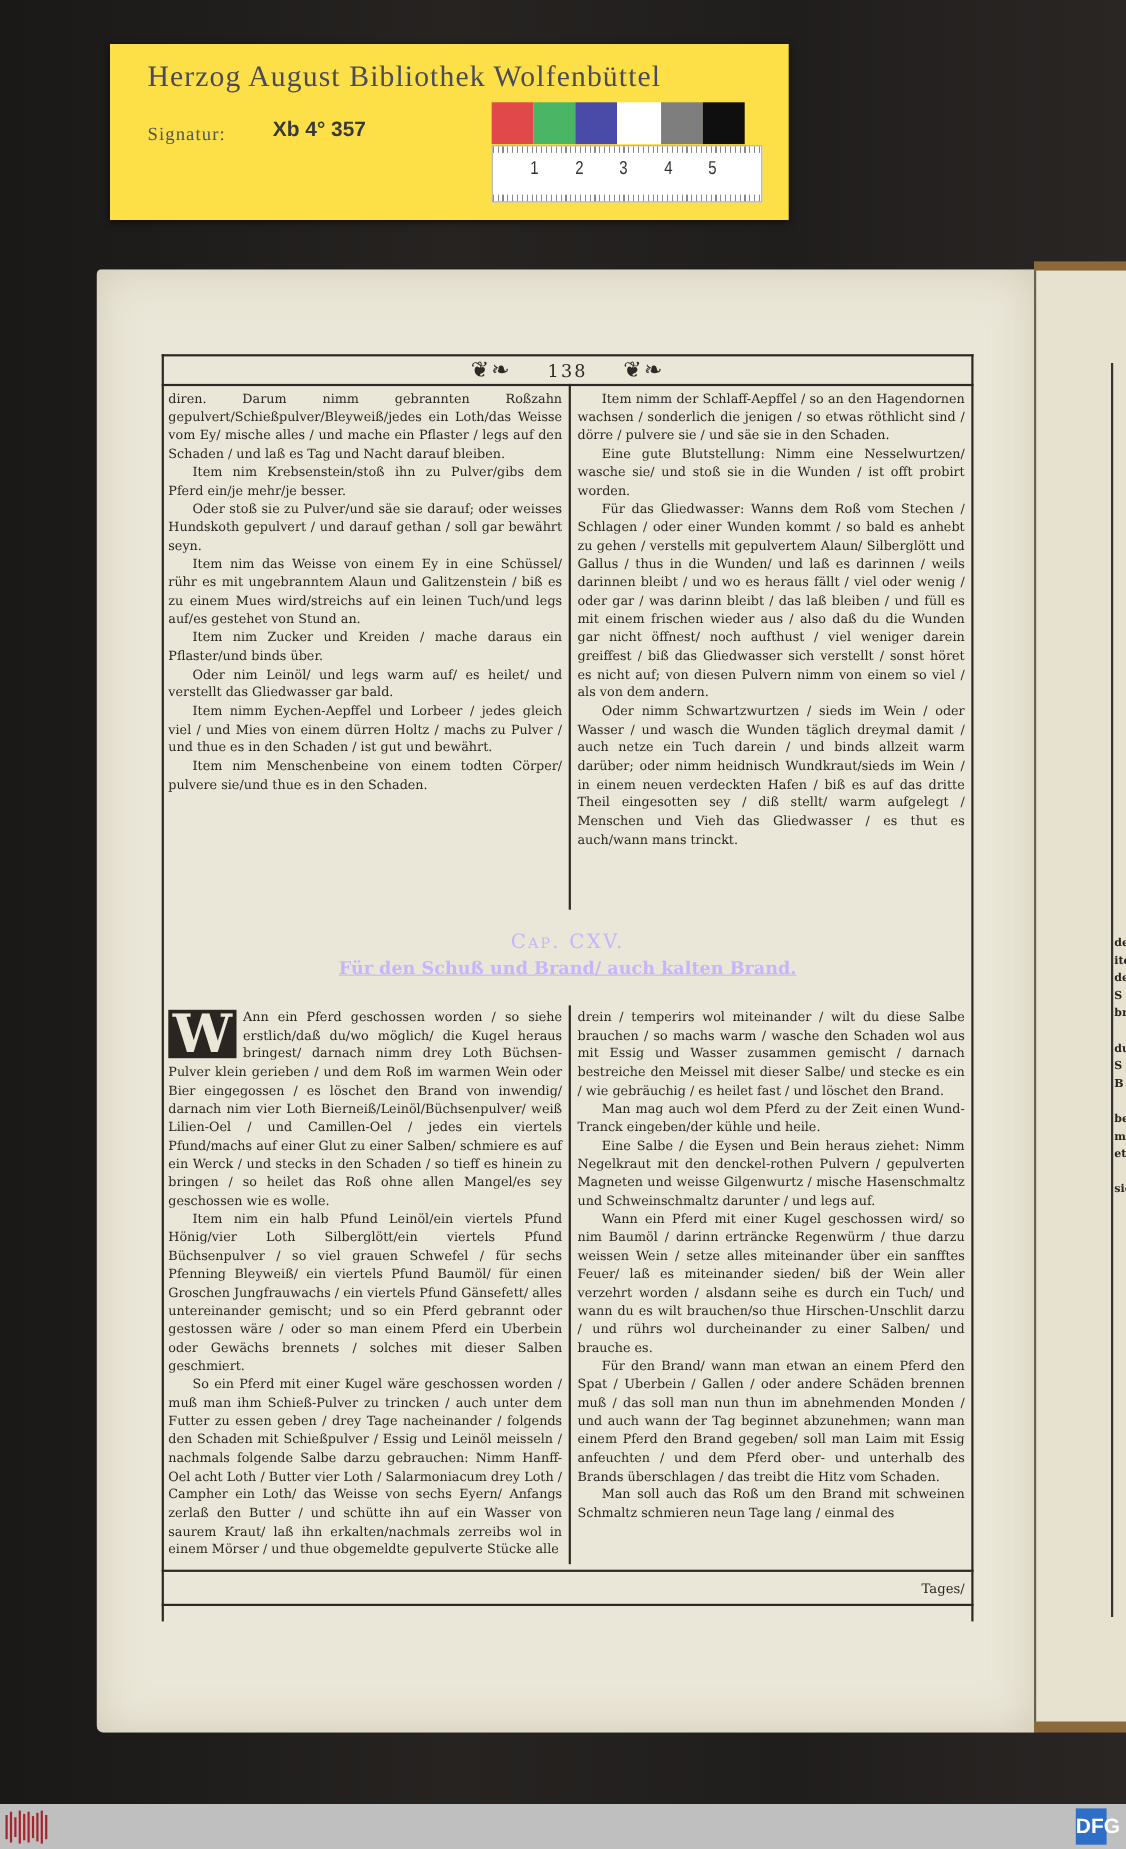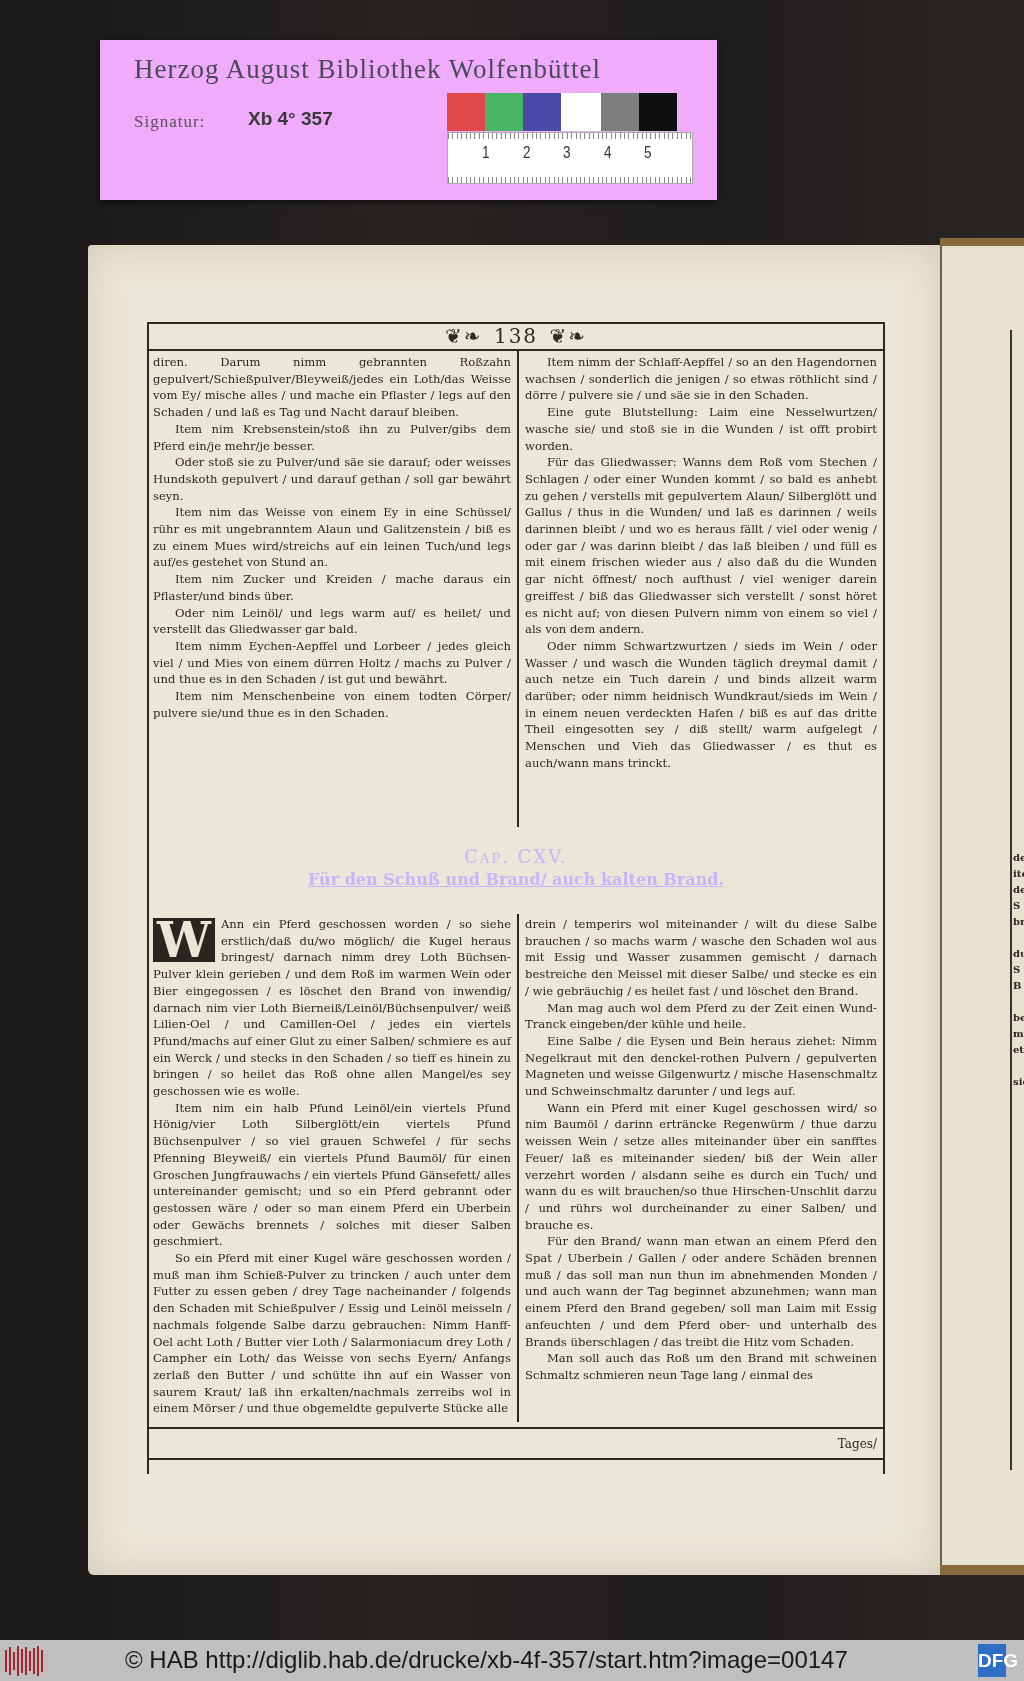--- a/index.html
+++ b/index.html
@@ -7,39 +7,39 @@
   .backdrop{position:absolute;left:0;top:0;width:1024px;height:1640px;
     background:linear-gradient(90deg,#1a1918 0%,#262321 40%,#201e1d 70%,#2a2624 100%);}
   .bookedge{position:absolute;left:940px;top:238px;width:84px;height:1335px;background:#e7e2cf;
     border-left:2px solid #6b6150;}
   .bookedge-top{position:absolute;left:940px;top:238px;width:84px;height:8px;background:#8a6a3a;}
   .bookedge-bottom{position:absolute;left:940px;top:1565px;width:84px;height:10px;background:#8a6a3a;}
   .rpage-col{position:absolute;left:1010px;top:330px;width:2px;height:1140px;background:#333;}
   .rpage-frag{position:absolute;left:1013px;width:11px;font-size:10px;font-weight:bold;color:#2a2520;line-height:16px;overflow:hidden;}
   .page{position:absolute;left:88px;top:245px;width:852px;height:1330px;background:#ebe7d8;
     box-shadow:inset 0 0 40px rgba(160,150,120,0.35);border-radius:4px 0 0 6px;}
-  .label-card{position:absolute;left:100px;top:40px;width:617px;height:160px;background:#f0abfc;
+  .label-card{position:absolute;left:100px;top:40px;width:617px;height:160px;background:#fde047;
     box-shadow:0 2px 6px rgba(0,0,0,0.6);}
   .lib-name{position:absolute;left:34px;top:14px;font-family:"Liberation Serif",serif;font-size:27px;letter-spacing:1px;color:#4a4a58;}
   .sig-label{position:absolute;left:34px;top:72px;font-family:"Liberation Serif",serif;font-size:17px;color:#555;letter-spacing:1px;}
   .sig-value{position:absolute;left:148px;top:68px;font-family:"Liberation Sans",sans-serif;font-weight:bold;font-size:19px;color:#3a3a3a;}
   .swatches{position:absolute;left:347px;top:53px;display:flex;}
   .sw{width:38px;height:38px;}
   .sw.gap{width:40px;}
   .ruler{position:absolute;left:347px;top:92px;width:244px;height:50px;background:#fff;border:1px solid #aaa;
     background-image:repeating-linear-gradient(90deg,#888 0 1px,transparent 1px 4.4px);
     background-size:100% 6px;background-repeat:no-repeat;}
   .ruler-bottom{position:absolute;left:0;bottom:0;width:100%;height:6px;
     background-image:repeating-linear-gradient(90deg,#888 0 1px,transparent 1px 4.4px);}
   .ruler-num{position:absolute;top:10px;font-family:"Liberation Sans",sans-serif;font-size:17px;color:#333;transform:scaleX(0.8);}
   .frame{position:absolute;left:147px;top:322px;width:738px;height:1152px;}
   .rule-h{position:absolute;height:2px;background:#2c2824;}
   .rule-v{position:absolute;width:2px;background:#2c2824;}
   .header-orn{position:absolute;left:0;top:2px;width:738px;text-align:center;font-size:20px;color:#2e2a25;letter-spacing:2px;}
-  .header-orn .pg{font-family:"DejaVu Serif",serif;font-size:20px;margin:0 3px;}
+  .header-orn .pg{font-family:"DejaVu Serif",serif;font-size:16px;margin:0 24px;}
   .col{position:absolute;font-family:"DejaVu Serif",serif;font-size:11.6px;line-height:16.7px;color:#2b2622;text-align:justify;}
   .col p{margin:0;text-indent:0;}
   .col p.ind{text-indent:22px;}
   .chapter{position:absolute;left:0;width:738px;text-align:center;color:#c4b5fd;}
   .cap-no{top:524px;font-size:18px;font-variant:small-caps;letter-spacing:2px;}
   .cap-title{top:548px;font-size:16px;font-weight:bold;font-family:"DejaVu Serif",serif;text-decoration:underline;}
   .dropcap{float:left;font-size:48px;line-height:44px;font-weight:bold;margin:2px 6px 0 0;
     background:#2a2520;color:#ebe7d8;padding:0 4px;}
   .catch{position:absolute;right:8px;font-size:12px;}
   .footer{position:absolute;left:0;top:1640px;width:1024px;height:41px;background:#bfbfbf;}
@@ -119,21 +119,21 @@
     <p class="ind">Oder stoß sie zu Pulver/und säe sie darauf; oder weisses Hundskoth gepulvert / und darauf gethan / soll gar bewährt seyn.</p>
     <p class="ind">Item nim das Weisse von einem Ey in eine Schüssel/ rühr es mit ungebranntem Alaun und Galitzenstein / biß es zu einem Mues wird/streichs auf ein leinen Tuch/und legs auf/es gestehet von Stund an.</p>
     <p class="ind">Item nim Zucker und Kreiden / mache daraus ein Pflaster/und binds über.</p>
     <p class="ind">Oder nim Leinöl/ und legs warm auf/ es heilet/ und verstellt das Gliedwasser gar bald.</p>
     <p class="ind">Item nimm Eychen-Aepffel und Lorbeer / jedes gleich viel / und Mies von einem dürren Holtz / machs zu Pulver / und thue es in den Schaden / ist gut und bewährt.</p>
     <p class="ind">Item nim Menschenbeine von einem todten Cörper/ pulvere sie/und thue es in den Schaden.</p>
   </div>
 
   <div class="col" style="left:378px;top:32px;width:352px;">
     <p class="ind">Item nimm der Schlaff-Aepffel / so an den Hagendornen wachsen / sonderlich die jenigen / so etwas röthlicht sind / dörre / pulvere sie / und säe sie in den Schaden.</p>
-    <p class="ind">Eine gute Blutstellung: Laim eine Nesselwurtzen/ wasche sie/ und stoß sie in die Wunden / ist offt probirt worden.</p>
+    <p class="ind">Eine gute Blutstellung: Nimm eine Nesselwurtzen/ wasche sie/ und stoß sie in die Wunden / ist offt probirt worden.</p>
     <p class="ind">Für das Gliedwasser: Wanns dem Roß vom Stechen / Schlagen / oder einer Wunden kommt / so bald es anhebt zu gehen / verstells mit gepulvertem Alaun/ Silberglött und Gallus / thus in die Wunden/ und laß es darinnen / weils darinnen bleibt / und wo es heraus fällt / viel oder wenig / oder gar / was darinn bleibt / das laß bleiben / und füll es mit einem frischen wieder aus / also daß du die Wunden gar nicht öffnest/ noch aufthust / viel weniger darein greiffest / biß das Gliedwasser sich verstellt / sonst höret es nicht auf; von diesen Pulvern nimm von einem so viel / als von dem andern.</p>
     <p class="ind">Oder nimm Schwartzwurtzen / sieds im Wein / oder Wasser / und wasch die Wunden täglich dreymal damit / auch netze ein Tuch darein / und binds allzeit warm darüber; oder nimm heidnisch Wundkraut/sieds im Wein / in einem neuen verdeckten Hafen / biß es auf das dritte Theil eingesotten sey / diß stellt/ warm aufgelegt / Menschen und Vieh das Gliedwasser / es thut es auch/wann mans trinckt.</p>
   </div>
 
   <div class="chapter cap-no">Cap. CXV.</div>
   <div class="chapter cap-title">Für den Schuß und Brand/ auch kalten Brand.</div>
 
   <div class="col" style="left:6px;top:594px;width:358px;">
     <p><span class="dropcap">W</span><span>Ann ein Pferd geschossen worden / so siehe erstlich/daß du/wo möglich/ die Kugel heraus bringest/ darnach nimm drey Loth Büchsen-Pulver klein gerieben / und dem Roß im warmen Wein oder Bier eingegossen / es löschet den Brand von inwendig/ darnach nim vier Loth Bierneiß/Leinöl/Büchsenpulver/ weiß Lilien-Oel / und Camillen-Oel / jedes ein viertels Pfund/machs auf einer Glut zu einer Salben/ schmiere es auf ein Werck / und stecks in den Schaden / so tieff es hinein zu bringen / so heilet das Roß ohne allen Mangel/es sey geschossen wie es wolle.</span></p>
     <p class="ind">Item nim ein halb Pfund Leinöl/ein viertels Pfund Hönig/vier Loth Silberglött/ein viertels Pfund Büchsenpulver / so viel grauen Schwefel / für sechs Pfenning Bleyweiß/ ein viertels Pfund Baumöl/ für einen Groschen Jungfrauwachs / ein viertels Pfund Gänsefett/ alles untereinander gemischt; und so ein Pferd gebrannt oder gestossen wäre / oder so man einem Pferd ein Uberbein oder Gewächs brennets / solches mit dieser Salben geschmiert.</p>
@@ -160,15 +160,14 @@
       <span style="height: 28px; background: rgb(168, 36, 44);"></span>
       <span style="height: 18px; background: rgb(168, 36, 44);"></span>
       <span style="height: 30px; background: rgb(168, 36, 44);"></span>
       <span style="height: 24px; background: rgb(168, 36, 44);"></span>
       <span style="height: 28px; background: rgb(168, 36, 44);"></span>
       <span style="height: 20px; background: rgb(168, 36, 44);"></span>
       <span style="height: 26px; background: rgb(168, 36, 44);"></span>
       <span style="height: 30px; background: rgb(168, 36, 44);"></span>
       <span style="height: 22px; background: rgb(168, 36, 44);"></span>
     </div>
-  <div class="footer-text">© HAB http://diglib.hab.de/drucke/xb-4f-357/start.htm?image=00147</div>
   <div class="dfg-logo">DFG</div>
 </div>
 
 </body></html>

